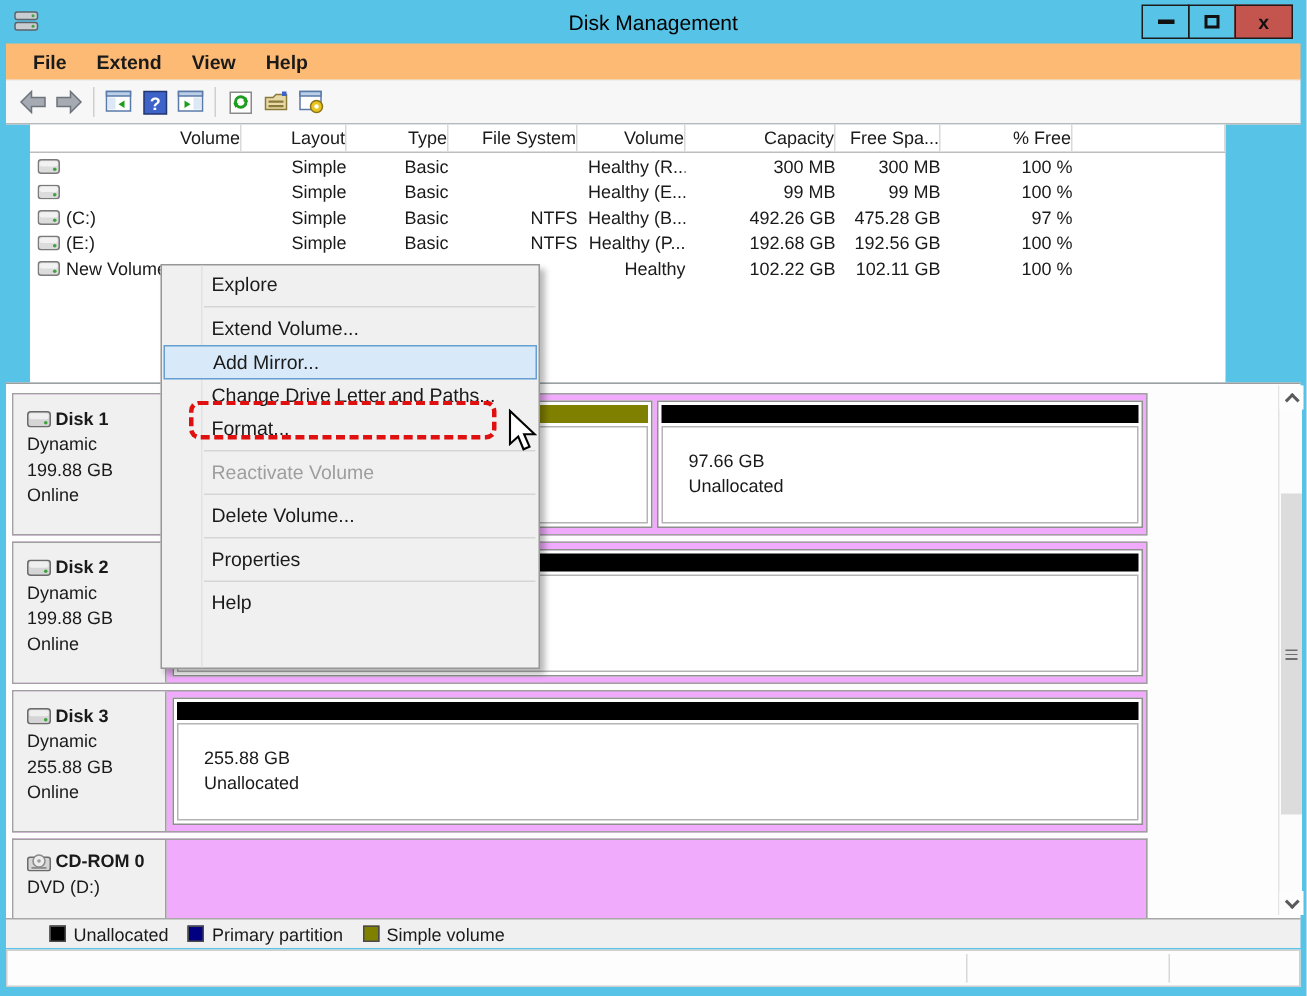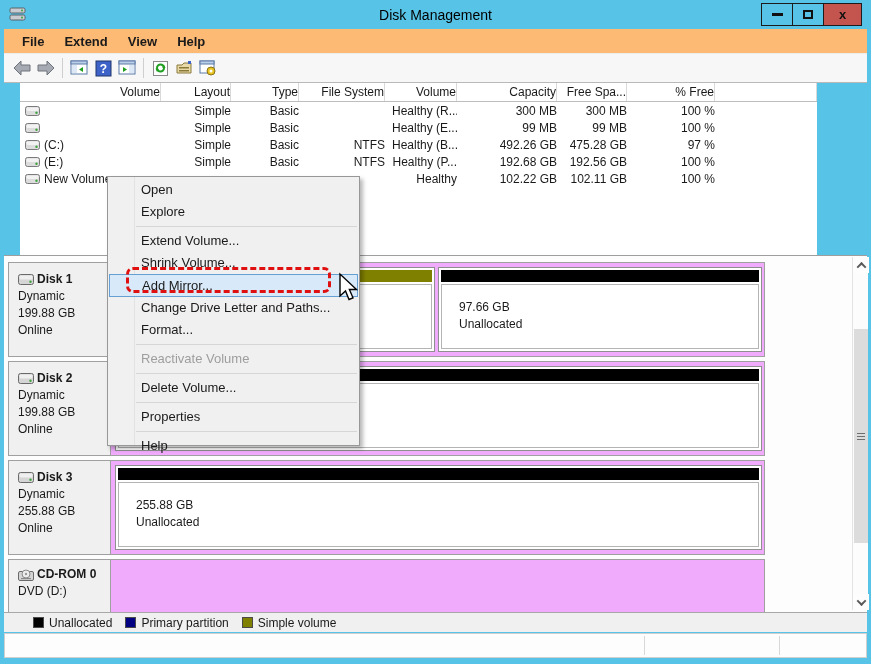--- a/index.html
+++ b/index.html
@@ -407,25 +407,23 @@
       </span>
   </div>
 
   <div class="statusbar">
     <span class="sb-div" style="left:639px;"></span>
     <span class="sb-div" style="left:774px;"></span>
   </div>
 
   <div class="context-menu">
     <div class="cm-gutter"></div>
-    <div class="cm-item">Open</div>
     <div class="cm-item">Explore</div>
     <div class="cm-sep"></div>
     <div class="cm-item">Extend Volume...</div>
-    <div class="cm-item">Shrink Volume...</div>
     <div class="cm-item highlight">Add Mirror...</div>
     <div class="cm-item">Change Drive Letter and Paths...</div>
     <div class="cm-item">Format...</div>
     <div class="cm-sep"></div>
     <div class="cm-item disabled">Reactivate Volume</div>
     <div class="cm-sep"></div>
     <div class="cm-item">Delete Volume...</div>
     <div class="cm-sep"></div>
     <div class="cm-item">Properties</div>
     <div class="cm-sep"></div>

